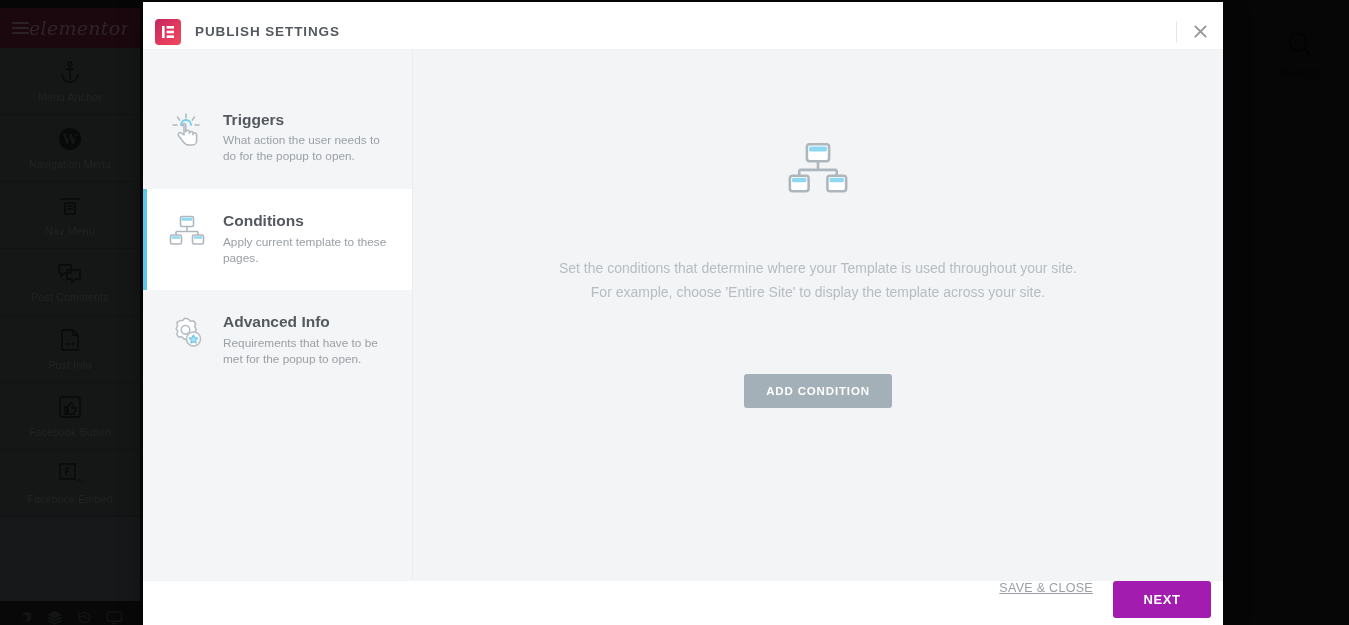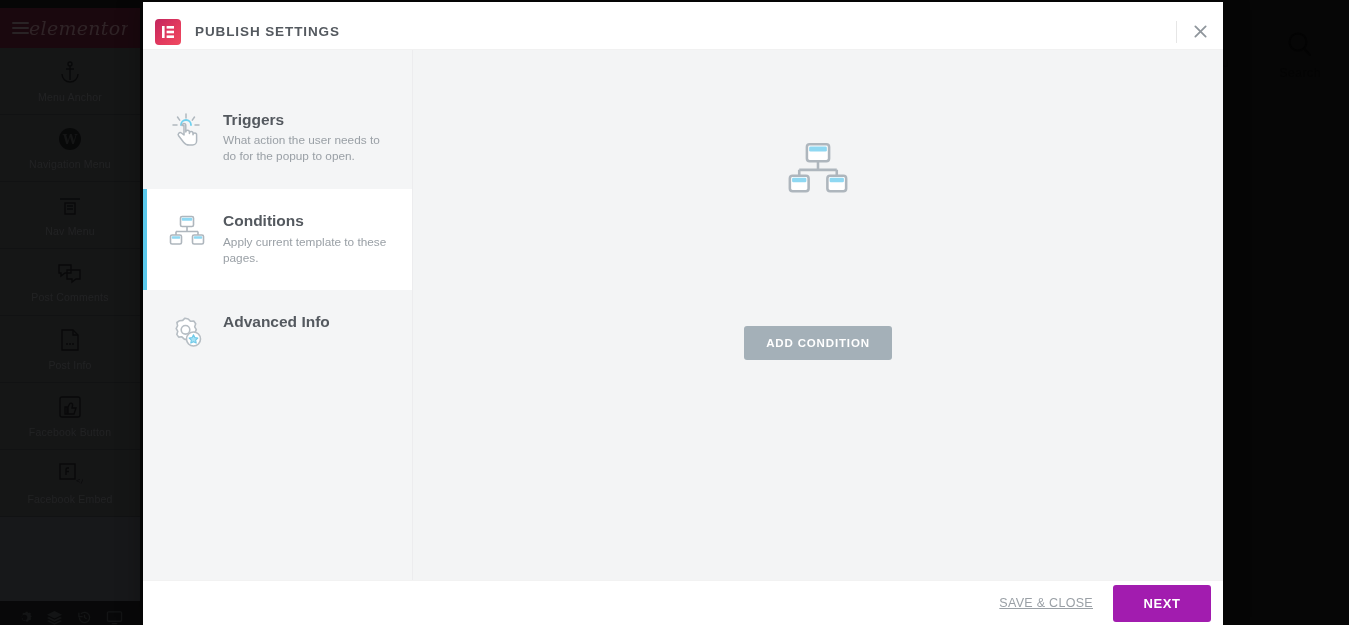--- a/index.html
+++ b/index.html
@@ -160,21 +160,21 @@
     border: none;
     font-size: 11.5px; font-weight: bold; letter-spacing: .85px;
     padding: 3px 22px; height: 34px; min-width: 140px;
     border-radius: 3px; cursor: pointer;
     font-family: "Liberation Sans", sans-serif;
   }
 
   .modal-footer {
     flex: 0 0 45px; height: 45px;
     background: #ffffff;
-    display: flex; align-items: center; justify-content: flex-end;
+    display: flex; justify-content: flex-end;
     gap: 20px;
     padding: 0 12px 0 0;
     border-top: 1px solid #f2f2f2;
   }
   .save-close {
     font-size: 12.5px; color: #9aa0a6;
     text-decoration: underline; cursor: pointer; letter-spacing: .3px;
   }
   .next-btn {
     background: #a21caf;
@@ -396,39 +396,42 @@
         <span class="nav-ico">
           <svg width="36" height="36" viewBox="0 0 36 36">
             <path d="M16 3.2 19.2 4l2.4 2.3 3.2-.3 1.9 2.7-1 3.1 1.6 2.8-1.4 2.9.7 3.1-2.7 1.8-3.1.3-2.3 2.2-3.2-.8-2.4-2.3-3.2.3-1.9-2.7 1-3.1-1.6-2.8 1.4-2.9-.7-3.1 2.7-1.8 3.1-.3z" fill="#fff" stroke="#b7bec4" stroke-width="1.6" stroke-linejoin="round"></path>
             <circle cx="16.5" cy="14.8" r="4.3" fill="#fff" stroke="#b7bec4" stroke-width="1.6"></circle>
             <circle cx="24.5" cy="24" r="7" fill="#fff" stroke="#b7bec4" stroke-width="1.6"></circle>
             <path d="M24.5 19.8l1.35 2.8 3 .4-2.2 2.1.55 3-2.7-1.45-2.7 1.45.55-3-2.2-2.1 3-.4z" fill="#a6e2f5" stroke="#6fc9e8" stroke-width="1.1" stroke-linejoin="round"></path>
           </svg>
         </span>
         <span class="nav-texts">
           <span class="nav-title" style="display:block">Advanced Info</span>
+          <span class="nav-desc" style="display:block">Requirements that have to be met for the popup to open.</span>
         </span>
       </div>
 
     </div>
 
     <div class="modal-content">
       <span class="content-ico">
         <svg width="62" height="58" viewBox="0 0 36 34">
           <rect x="11.5" y="2.5" width="13" height="10" rx="1.6" fill="#fff" stroke="#aeb6bd" stroke-width="1.5"></rect>
           <rect x="12.8" y="3.8" width="10.4" height="3" rx="0.8" fill="#8fd8f2"></rect>
           <path d="M18 12.5v5M7 17.5h22M7 17.5v4M29 17.5v4" fill="none" stroke="#aeb6bd" stroke-width="1.5"></path>
           <rect x="1.5" y="21" width="11" height="9" rx="1.6" fill="#fff" stroke="#aeb6bd" stroke-width="1.5"></rect>
           <rect x="2.8" y="22.2" width="8.4" height="2.6" rx="0.7" fill="#8fd8f2"></rect>
           <rect x="23.5" y="21" width="11" height="9" rx="1.6" fill="#fff" stroke="#aeb6bd" stroke-width="1.5"></rect>
           <rect x="24.8" y="22.2" width="8.4" height="2.6" rx="0.7" fill="#8fd8f2"></rect>
         </svg>
       </span>
 
       <div class="content-sub">
+        <span style="display:block">Set the conditions that determine where your Template is used throughout your site.</span>
+        <span style="display:block">For example, choose 'Entire Site' to display the template across your site.</span>
       </div>
 
       <button class="add-condition">ADD CONDITION</button>
     </div>
 
   </div>
 
   <div class="modal-footer">
     <span class="save-close">SAVE &amp; CLOSE</span>
     <button class="next-btn">NEXT</button>

